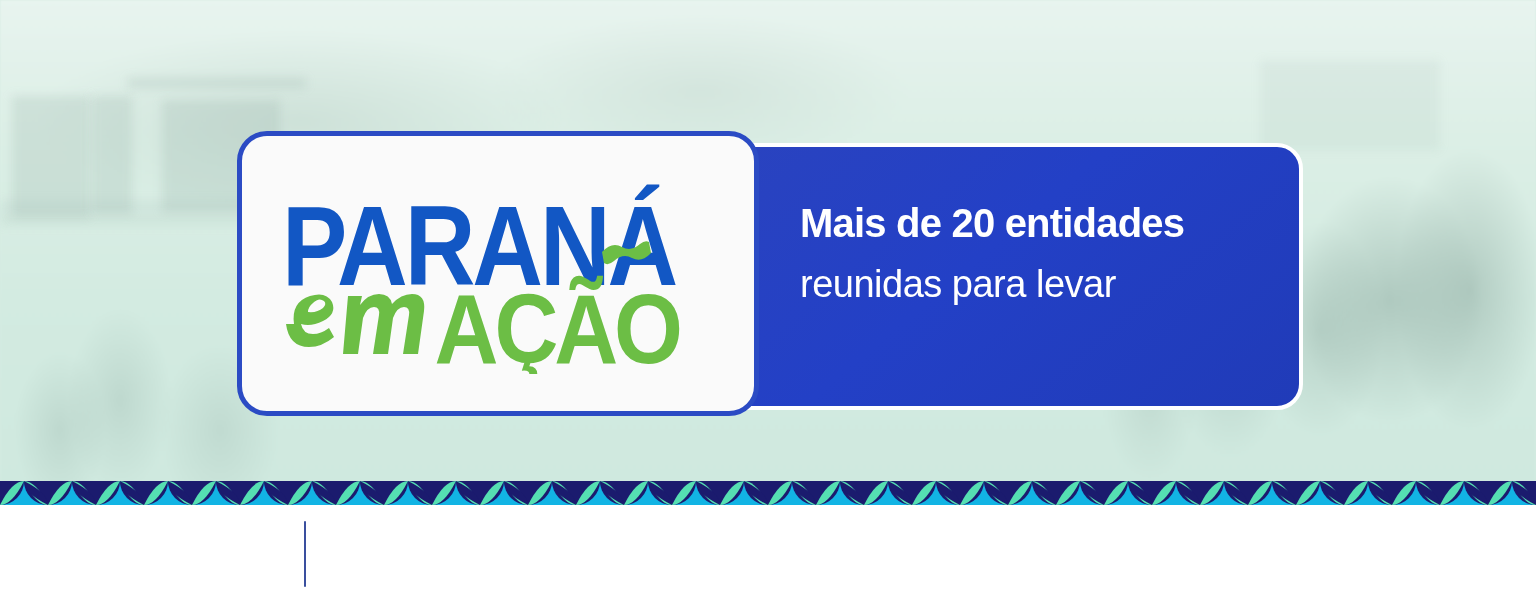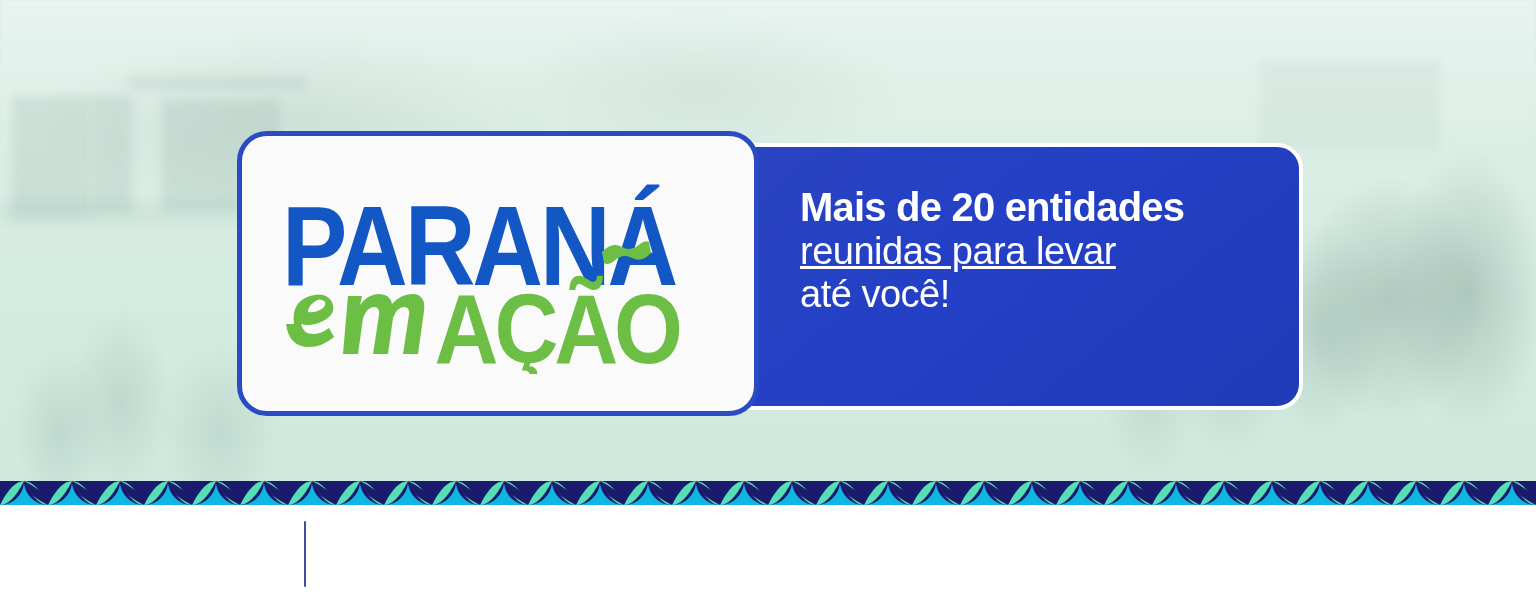--- a/index.html
+++ b/index.html
@@ -50,31 +50,31 @@
     display:flex; align-items:center; justify-content:center;
   }
   #logoWrap{ width:440px; height:200px; position:relative; }
   #logoWrap svg{ width:100%; height:100%; display:block; }
 
   
   #panel{
     position:absolute; left:700px; top:143px; width:603px; height:267px;
     background:linear-gradient(140deg,#2a43bf 0%,#2340c6 45%,#203bb8 100%);
     border:4px solid #ffffff; border-radius:26px; z-index:2;
-    padding:40px 0 0 96px; color:#fff;
+    padding:56px 0 0 96px; color:#fff;
   }
   #panel .l1{
     font-size:40px; font-weight:bold; letter-spacing:-.8px;
     line-height:1.0; white-space:nowrap;
   }
   #panel .l2,#panel .l3,#panel .l4{
     font-size:38px; font-weight:400; letter-spacing:-.5px;
     line-height:1.12; white-space:nowrap;
   }
-  #panel .l2{ margin-top:3px;text-decoration:underline; }
+  #panel .l2{ margin-top:20px; }
 
   
   #band{
     position:absolute; left:0; top:481px; width:1536px; height:24px;
     z-index:6; overflow:hidden; display:flex;
   }
   #band svg{ display:block; height:24px; }
 
   
   #footer{
@@ -99,21 +99,20 @@
   <div class="sh w2"></div>
   <div class="sh w3"></div>
   <div class="sh w4"></div>
   <div class="sh w5"></div>
   <div class="sh w6"></div>
 </div>
 
 <div id="panel">
   <div class="l1">Mais de 20 entidades</div>
   <div class="l2">reunidas para levar</div>
-  <div class="l4">até você!</div>
 </div>
 
 <div id="card">
   <div id="logoWrap">
     <svg viewBox="0 0 440 200" xmlns="http://www.w3.org/2000/svg" aria-hidden="true">
 
       <text x="4" y="94" font-family="Liberation Sans, sans-serif" font-size="96" font-weight="bold" fill="#1257c4" letter-spacing="-3" transform="scale(1.02,1.18)">PARANÁ</text>
 
       <path d="M324 78 q10 -11 20 -5 q9 5 18 -3 q5 -4 9 -2 l2 11 q-9 10 -19 5 q-9 -5 -18 3 q-6 5 -10 2 z" fill="#6cbe45"></path>
 

